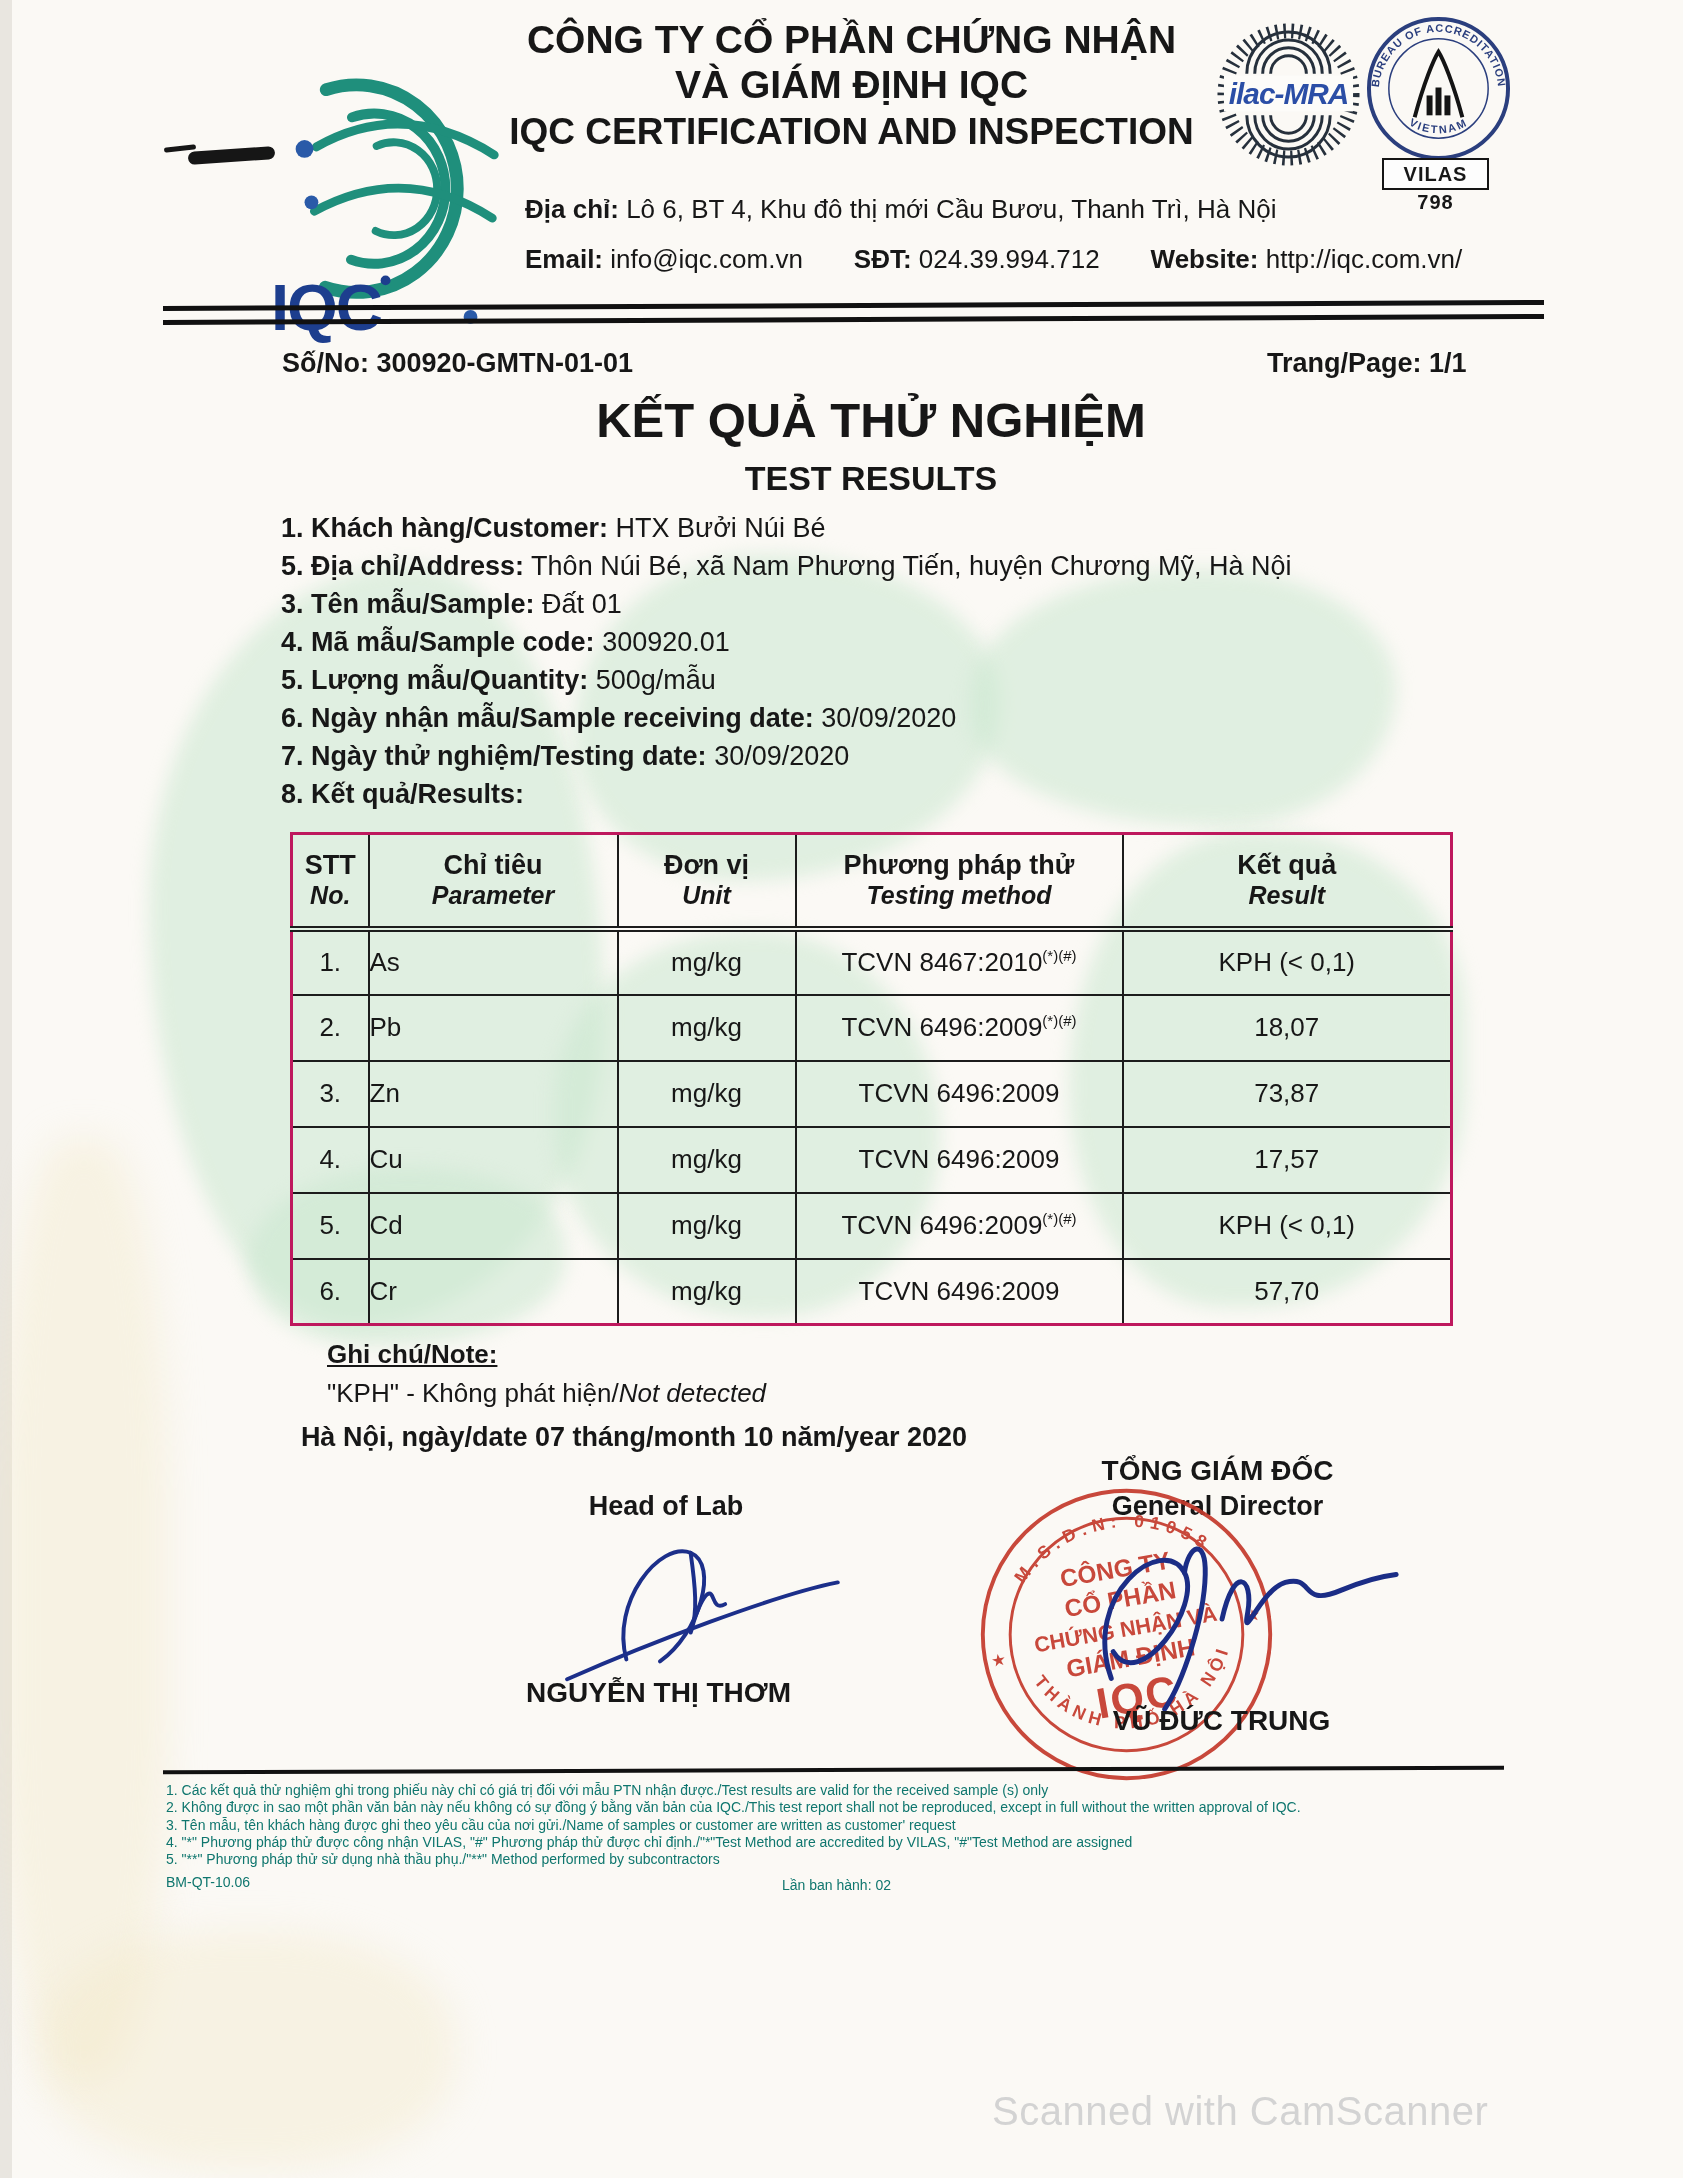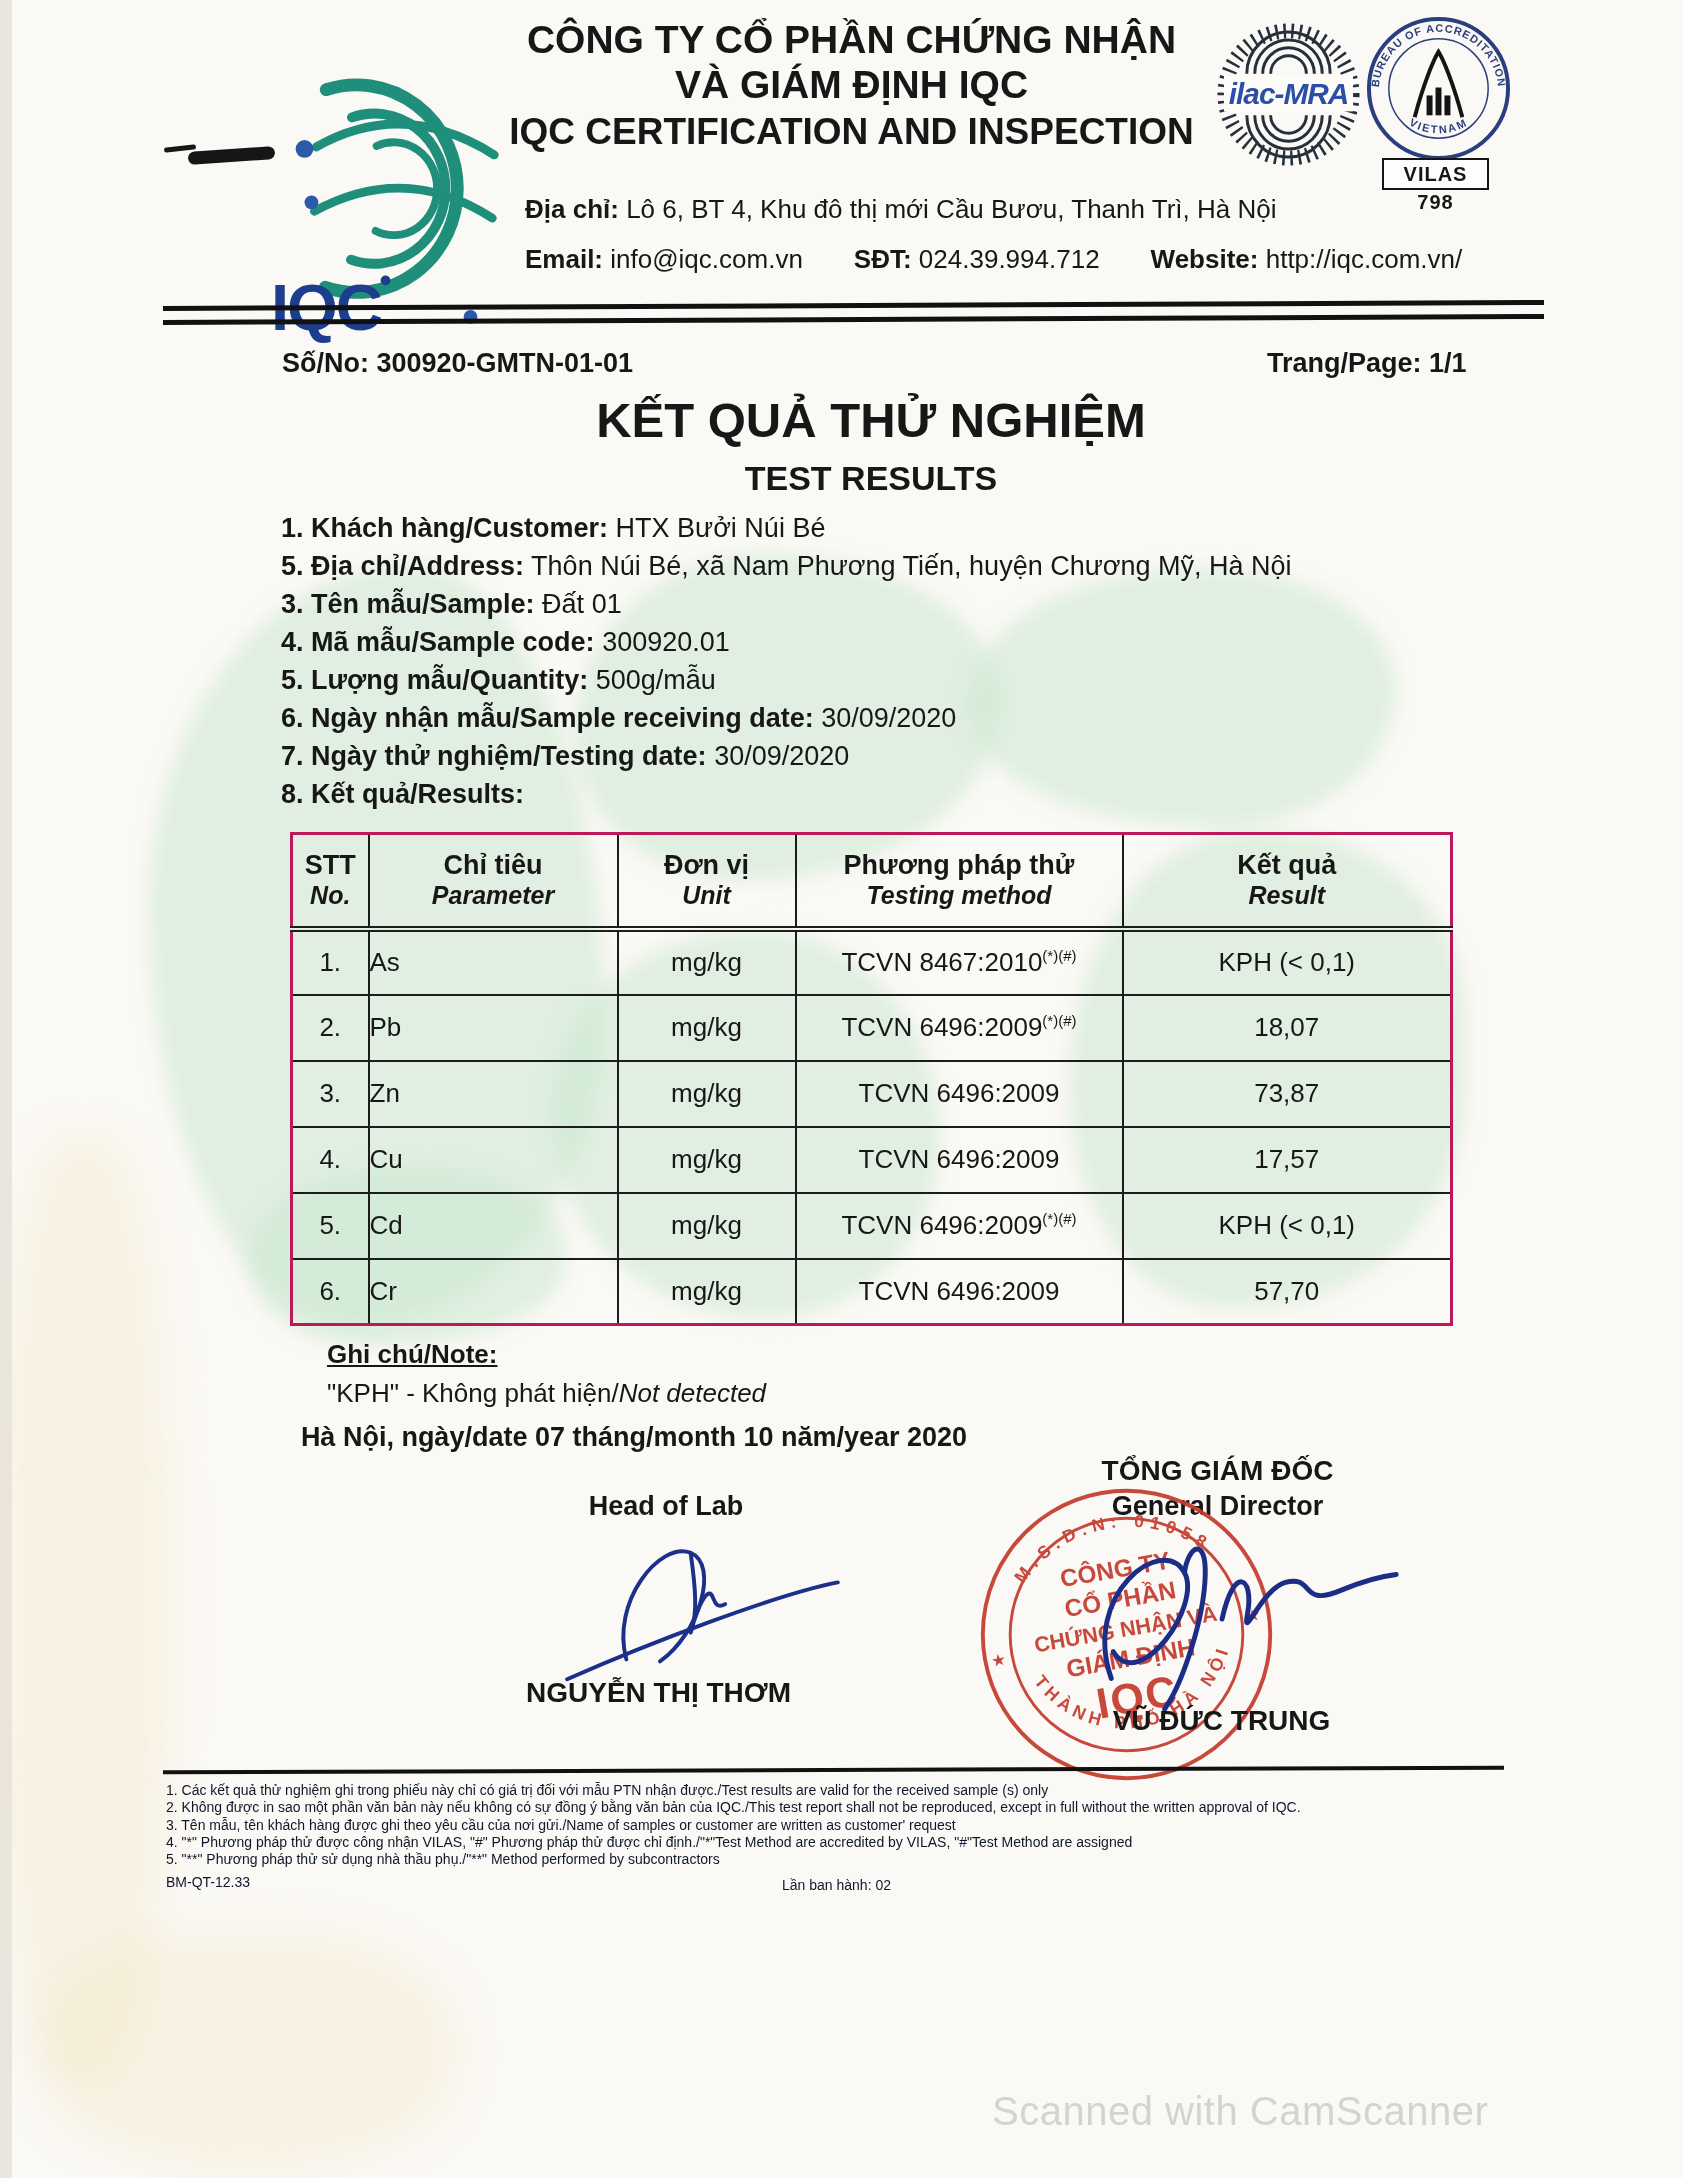--- a/index.html
+++ b/index.html
@@ -27,21 +27,21 @@
   
   table.results{border-collapse:collapse;table-layout:fixed;background:transparent;}
   table.results th, table.results td{border:2px solid #1c1c1c;padding:0;}
   table.results thead th{border-bottom:6px double #1c1c1c;}
   table.results{border:3px solid #be185d;}
   th .vi{font-size:27px;font-weight:bold;}
   th .en{font-size:25px;font-weight:bold;font-style:italic;}
   td{font-size:26px;text-align:center;}
   td.param{text-align:left;padding-left:28px;}
   sup{font-size:15px;}
-  .foot-note{font-size:14px;line-height:17.3px;color:#0f172a;}
+  .foot-note{font-size:14px;line-height:17.3px;color:#0f766e;}
   .seal-box{border:2px solid #151515;background:#fdfdfd;
     font-family:Liberation Sans, sans-serif;font-weight:bold;
     font-size:20px;text-align:center;line-height:28px;letter-spacing:1px;}
   .camscanner{color:#d3d3d3;font-size:40px;letter-spacing:0.5px;}
 </style>
 </head>
 <body>
 
 <div class="page">
 
@@ -287,19 +287,19 @@
   <div class="abs content b" style="left:1093px;top:1705px;width:257px;text-align:center;font-size:28px;">VŨ ĐỨC TRUNG</div>
 
   <div class="abs rule" style="left:163px;top:1768px;width:1341px;height:4px;transform:rotate(-0.2deg);"></div>
   <div class="abs content" style="left:166px;top:1782px;width:1346px;">
     <div class="foot-note">1. Các kết quả thử nghiệm ghi trong phiếu này chỉ có giá trị đối với mẫu PTN nhận được./Test results are valid for the received sample (s) only</div>
     <div class="foot-note">2. Không được in sao một phần văn bản này nếu không có sự đồng ý bằng văn bản của IQC./This test report shall not be reproduced, except in full without the written approval of IQC.</div>
     <div class="foot-note">3. Tên mẫu, tên khách hàng được ghi theo yêu cầu của nơi gửi./Name of samples or customer are written as customer' request</div>
     <div class="foot-note">4. "*" Phương pháp thử được công nhận VILAS, "#" Phương pháp thử được chỉ định./"*"Test Method are accredited by VILAS, "#"Test Method are assigned</div>
     <div class="foot-note">5. "**" Phương pháp thử sử dụng nhà thầu phụ./"**" Method performed by subcontractors</div>
   </div>
-  <div class="abs content foot-note" style="left:166px;top:1874px;">BM-QT-12.33</div>
+  <div class="abs content foot-note" style="left:166px;top:1874px;">BM-QT-10.06</div>
   <div class="abs content foot-note" style="left:782px;top:1877px;">Lần ban hành: 02</div>
 
   <div class="abs content camscanner" style="left:992px;top:2089px;">Scanned with CamScanner</div>
 
 </div>
 
 
 </body></html>

